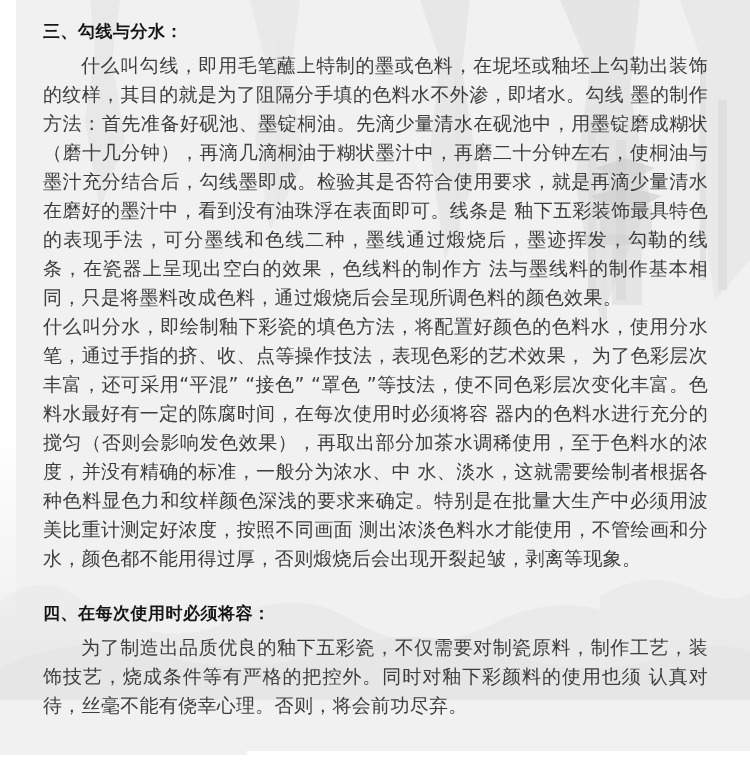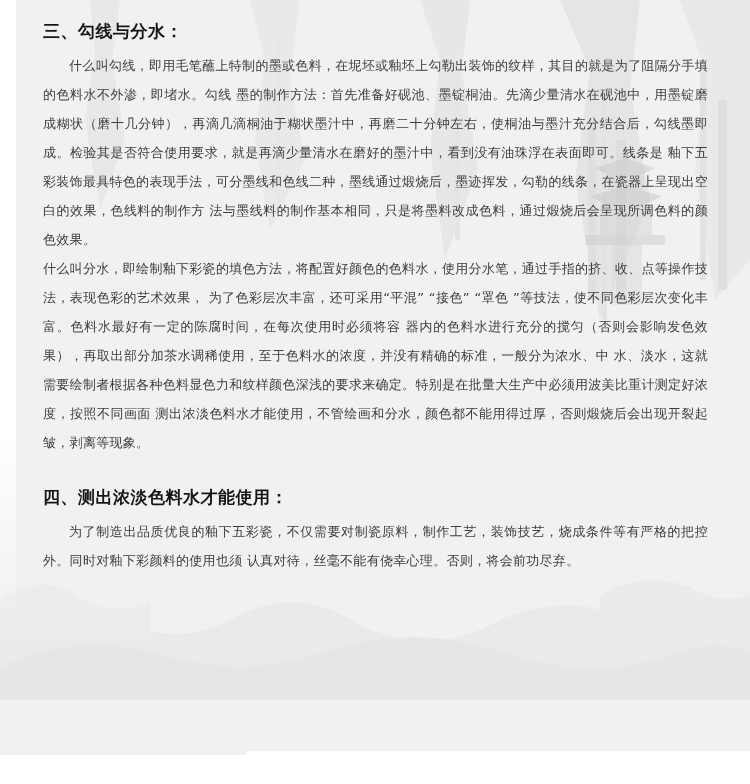--- a/index.html
+++ b/index.html
@@ -54,21 +54,21 @@
     line-height: 22px;
     font-weight: bold;
     color: #161616;
     letter-spacing: 0.5px;
   }
   h2.sec-heading.second {
     margin-top: 29px;
   }
   p.body-para {
     margin: 0;
-    font-size: 13px;
+    font-size: 19px;
     line-height: 29px;
     color: #3d3d3d;
     letter-spacing: 0.3px;
     text-align: justify;
   }
   p.body-para.indent { text-indent: 2em; }
   .bottom-white {
     position: absolute;
     left: 0;
     top: 755px;
@@ -128,21 +128,21 @@
 
     <div class="left-fade"></div>
 
     <div class="text-layer">
       <h2 class="sec-heading">三、勾线与分水：</h2>
 
       <p class="body-para indent">什么叫勾线，即用毛笔蘸上特制的墨或色料，在坭坯或釉坯上勾勒出装饰的纹样，其目的就是为了阻隔分手填的色料水不外渗，即堵水。勾线 墨的制作方法：首先准备好砚池、墨锭桐油。先滴少量清水在砚池中，用墨锭磨成糊状（磨十几分钟），再滴几滴桐油于糊状墨汁中，再磨二十分钟左右，使桐油与墨汁充分结合后，勾线墨即成。检验其是否符合使用要求，就是再滴少量清水在磨好的墨汁中，看到没有油珠浮在表面即可。线条是 釉下五彩装饰最具特色的表现手法，可分墨线和色线二种，墨线通过煅烧后，墨迹挥发，勾勒的线条，在瓷器上呈现出空白的效果，色线料的制作方 法与墨线料的制作基本相同，只是将墨料改成色料，通过煅烧后会呈现所调色料的颜色效果。</p>
 
       <p class="body-para">什么叫分水，即绘制釉下彩瓷的填色方法，将配置好颜色的色料水，使用分水笔，通过手指的挤、收、点等操作技法，表现色彩的艺术效果， 为了色彩层次丰富，还可采用“平混” “接色” “罩色 ”等技法，使不同色彩层次变化丰富。色料水最好有一定的陈腐时间，在每次使用时必须将容 器内的色料水进行充分的搅匀（否则会影响发色效果），再取出部分加茶水调稀使用，至于色料水的浓度，并没有精确的标准，一般分为浓水、中 水、淡水，这就需要绘制者根据各种色料显色力和纹样颜色深浅的要求来确定。特别是在批量大生产中必须用波美比重计测定好浓度，按照不同画面 测出浓淡色料水才能使用，不管绘画和分水，颜色都不能用得过厚，否则煅烧后会出现开裂起皱，剥离等现象。</p>
 
-      <h2 class="sec-heading second">四、测出浓淡色料水才能使用：</h2>
+      <h2 class="sec-heading second">四、在每次使用时必须将容：</h2>
 
 
       <p class="body-para indent">为了制造出品质优良的釉下五彩瓷，不仅需要对制瓷原料，制作工艺，装饰技艺，烧成条件等有严格的把控外。同时对釉下彩颜料的使用也须 认真对待，丝毫不能有侥幸心理。否则，将会前功尽弃。</p>
     </div>
 
   </div>
 
   <div class="bottom-white-notch"></div>
   <div class="bottom-white"></div>
 

